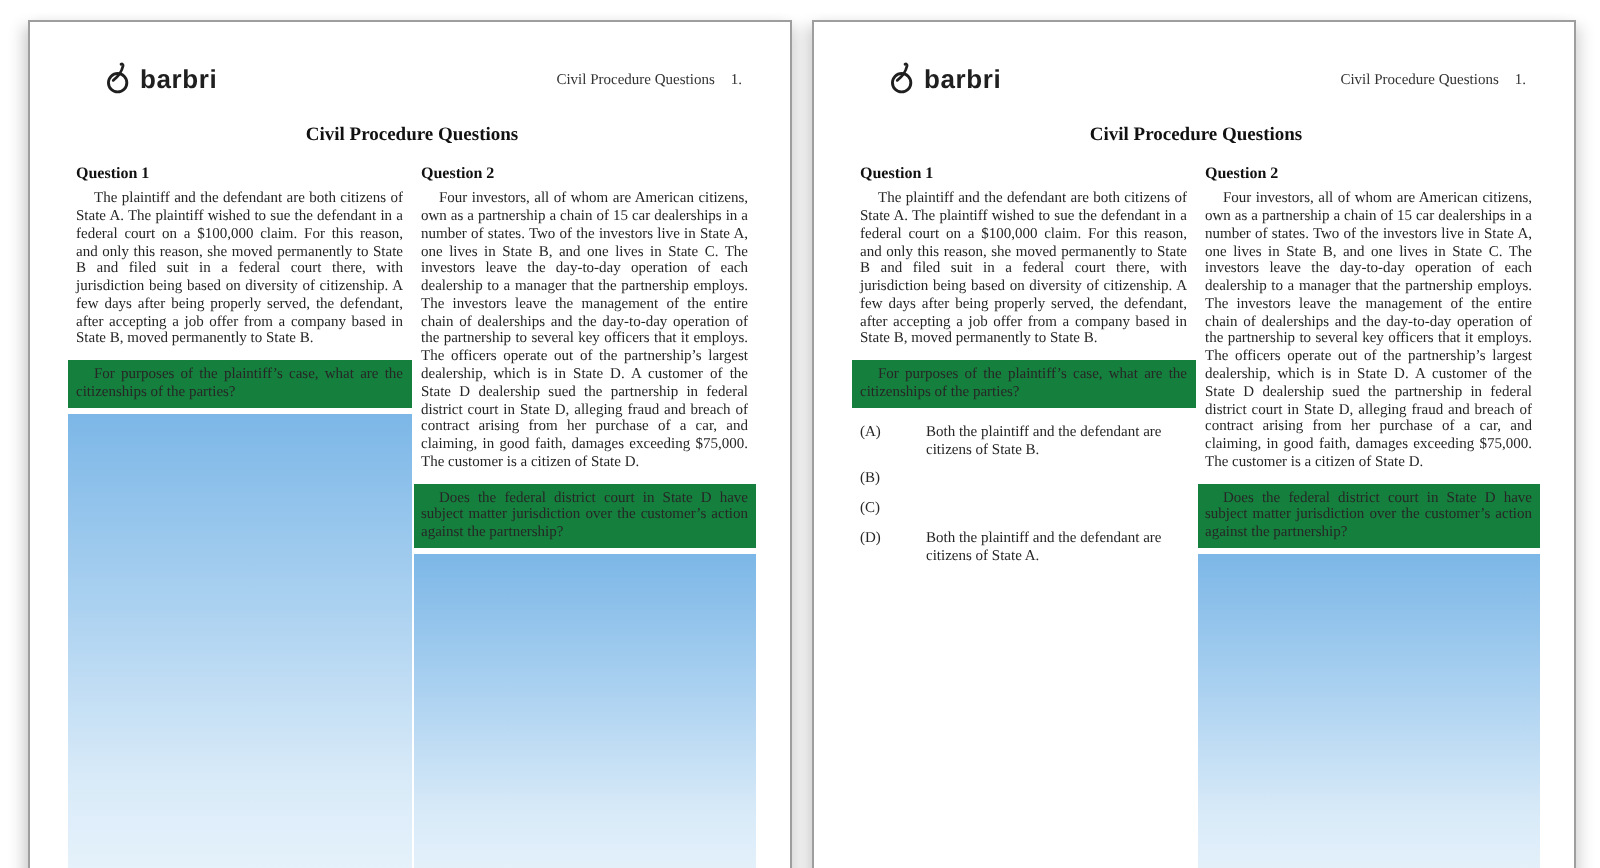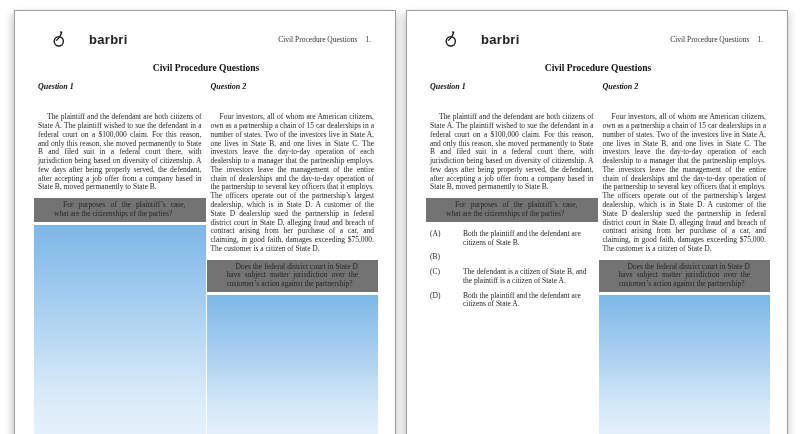--- a/index.html
+++ b/index.html
@@ -12,35 +12,35 @@
   .stage { display:flex; gap:10px; padding:10px 0 0 14px; }
   .page {
     width:382px; height:440px; box-sizing:border-box;
     background:#fff;
     border:1px solid #9e9e9e;
     box-shadow:-3px 3px 7px rgba(0,0,0,0.16), 3px 3px 7px rgba(0,0,0,0.12);
     padding:18px 21px 0 23px;
     display:flex; flex-direction:column;
   }
   .page-header { display:flex; justify-content:space-between; align-items:center; height:20px; }
-  .brand { display:flex; align-items:center; gap:21px; margin-left:13px; }
+  .brand { display:flex; align-items:center; gap:2px; margin-left:13px; }
   .brand-icon { width:17px; height:19px; display:inline-block; }
   .brand-name {
     font-family:"Liberation Sans", sans-serif;
     font-weight:600; font-size:13px; letter-spacing:.3px; color:#1f1f1f;
   }
   .running-head { font-size:7.5px; color:#333; display:flex; gap:8px; margin-right:3px; }
   .doc-title { text-align:center; font-weight:bold; font-size:9.5px; margin-top:14px; color:#111; }
   .cols { display:flex; gap:9px; margin-top:9px; flex:1; min-height:0; }
   .col { flex:1; display:flex; flex-direction:column; font-size:7.5px; line-height:1.17; }
-  .q-heading { font-weight:bold; font-size:8px; margin:0 0 22px 0; color:#111;font-style:italic; }
+  .q-heading { font-weight:bold; font-size:8px; margin:0 0 4px 0; color:#111; }
   .q-body { margin:0; text-align:justify; text-indent:9px; }
   .q-highlight {
-    background:#737373;
-    margin:6px -4px 0 -4px; padding:3px 20px;
+    background:#15803d;
+    margin:6px -4px 0 -4px; padding:3px 4px;
     text-align:justify; text-indent:9px;
   }
   .answer-cover {
     margin:3px -4px 0 -4px; flex:1;
     background:linear-gradient(to bottom, #7cb7e7 0%, #a9d0f0 38%, #d8eaf8 75%, #e9f4fc 100%);
   }
   .options { margin-top:8px; display:flex; flex-direction:column; gap:6px; }
   .option { display:flex; }
   .option-label { flex:0 0 17px; width:17px; }
   .option-text { flex:1;margin-left:16px; }
@@ -112,21 +112,20 @@
         <div class="options">
           <div class="option">
             <span class="option-label">(A)</span>
             <span class="option-text">Both the plaintiff and the defendant are citizens of State B.</span>
           </div>
           <div class="option">
             <span class="option-label">(B)</span>
           </div>
           <div class="option">
             <span class="option-label">(C)</span>
-            <span class="option-text">The defendant is a citizen of State B, and the plaintiff is a citizen of State A.</span>
           </div>
           <div class="option">
             <span class="option-label">(D)</span>
             <span class="option-text">Both the plaintiff and the defendant are citizens of State A.</span>
           </div>
         </div>
       </div>
       <div class="col">
         <div class="q-heading">Question 2</div>
         <p class="q-body">Four investors, all of whom are American citizens, own as a partnership a chain of 15 car dealerships in a number of states. Two of the investors live in State A, one lives in State B, and one lives in State C. The investors leave the day-to-day operation of each dealership to a manager that the partnership employs. The investors leave the management of the entire chain of dealerships and the day-to-day operation of the partnership to several key officers that it employs. The officers operate out of the partnership’s largest dealership, which is in State D. A customer of the State D dealership sued the partnership in federal district court in State D, alleging fraud and breach of contract arising from her purchase of a car, and claiming, in good faith, damages exceeding $75,000. The customer is a citizen of State D.</p>

